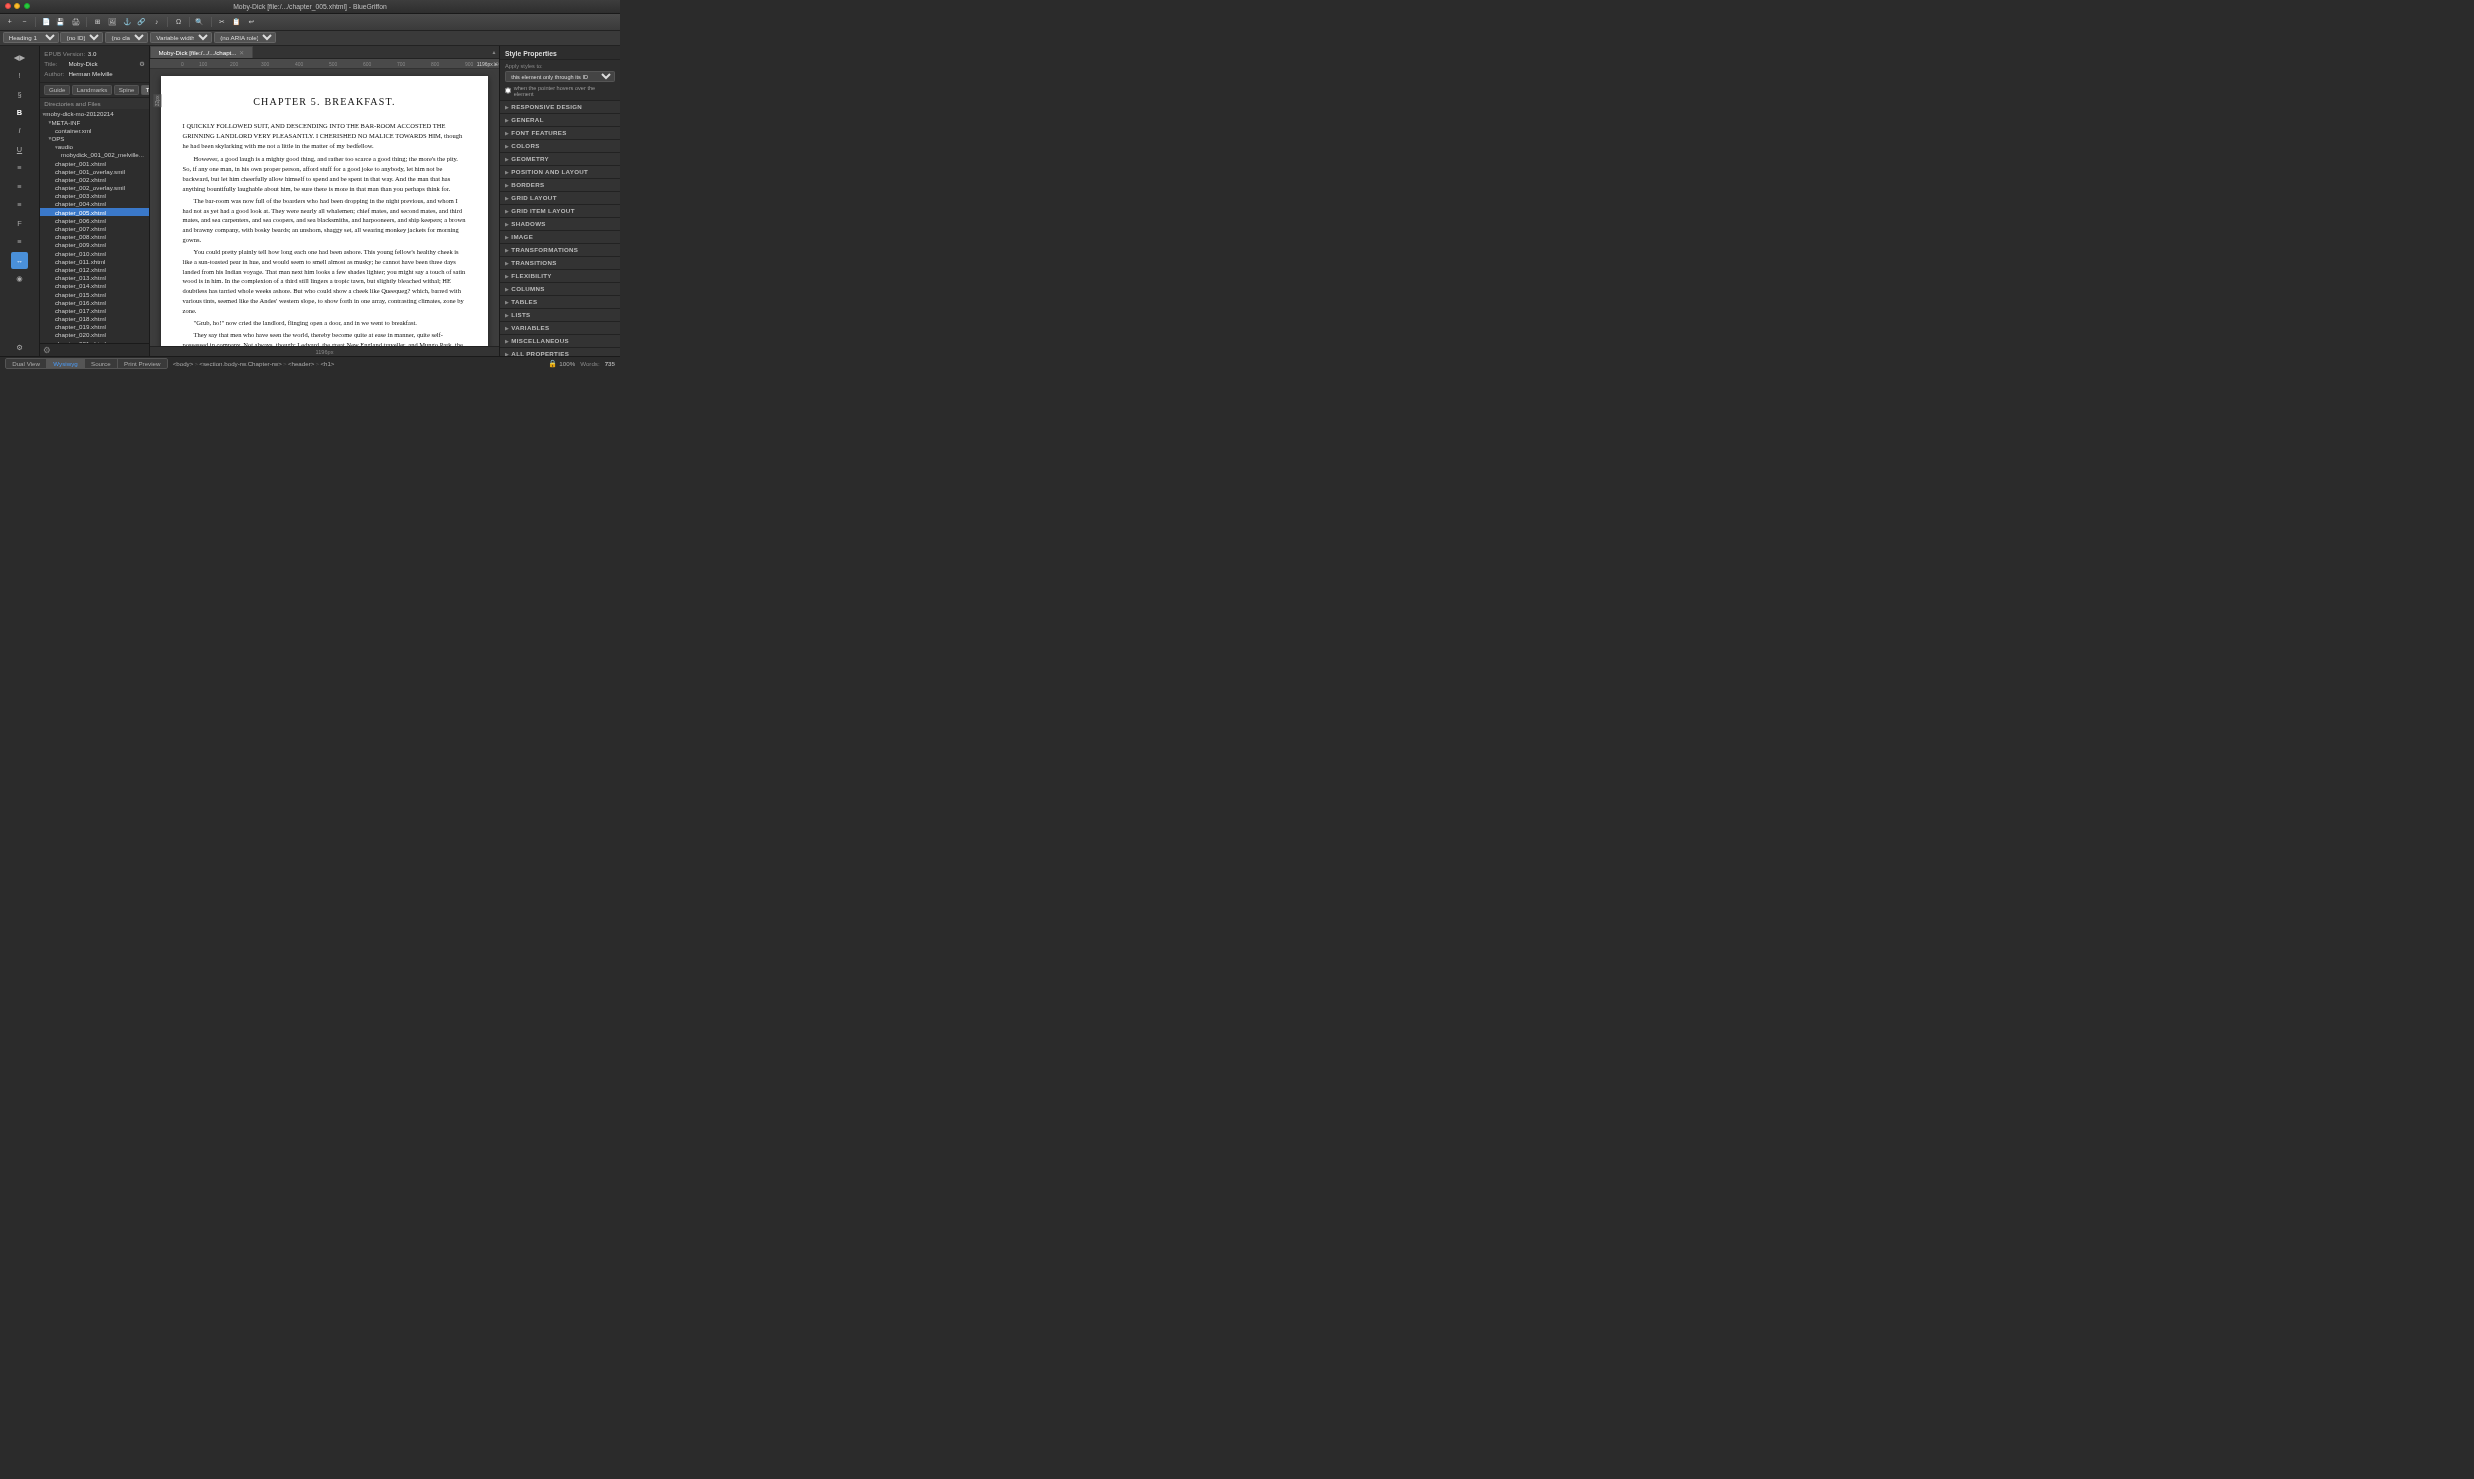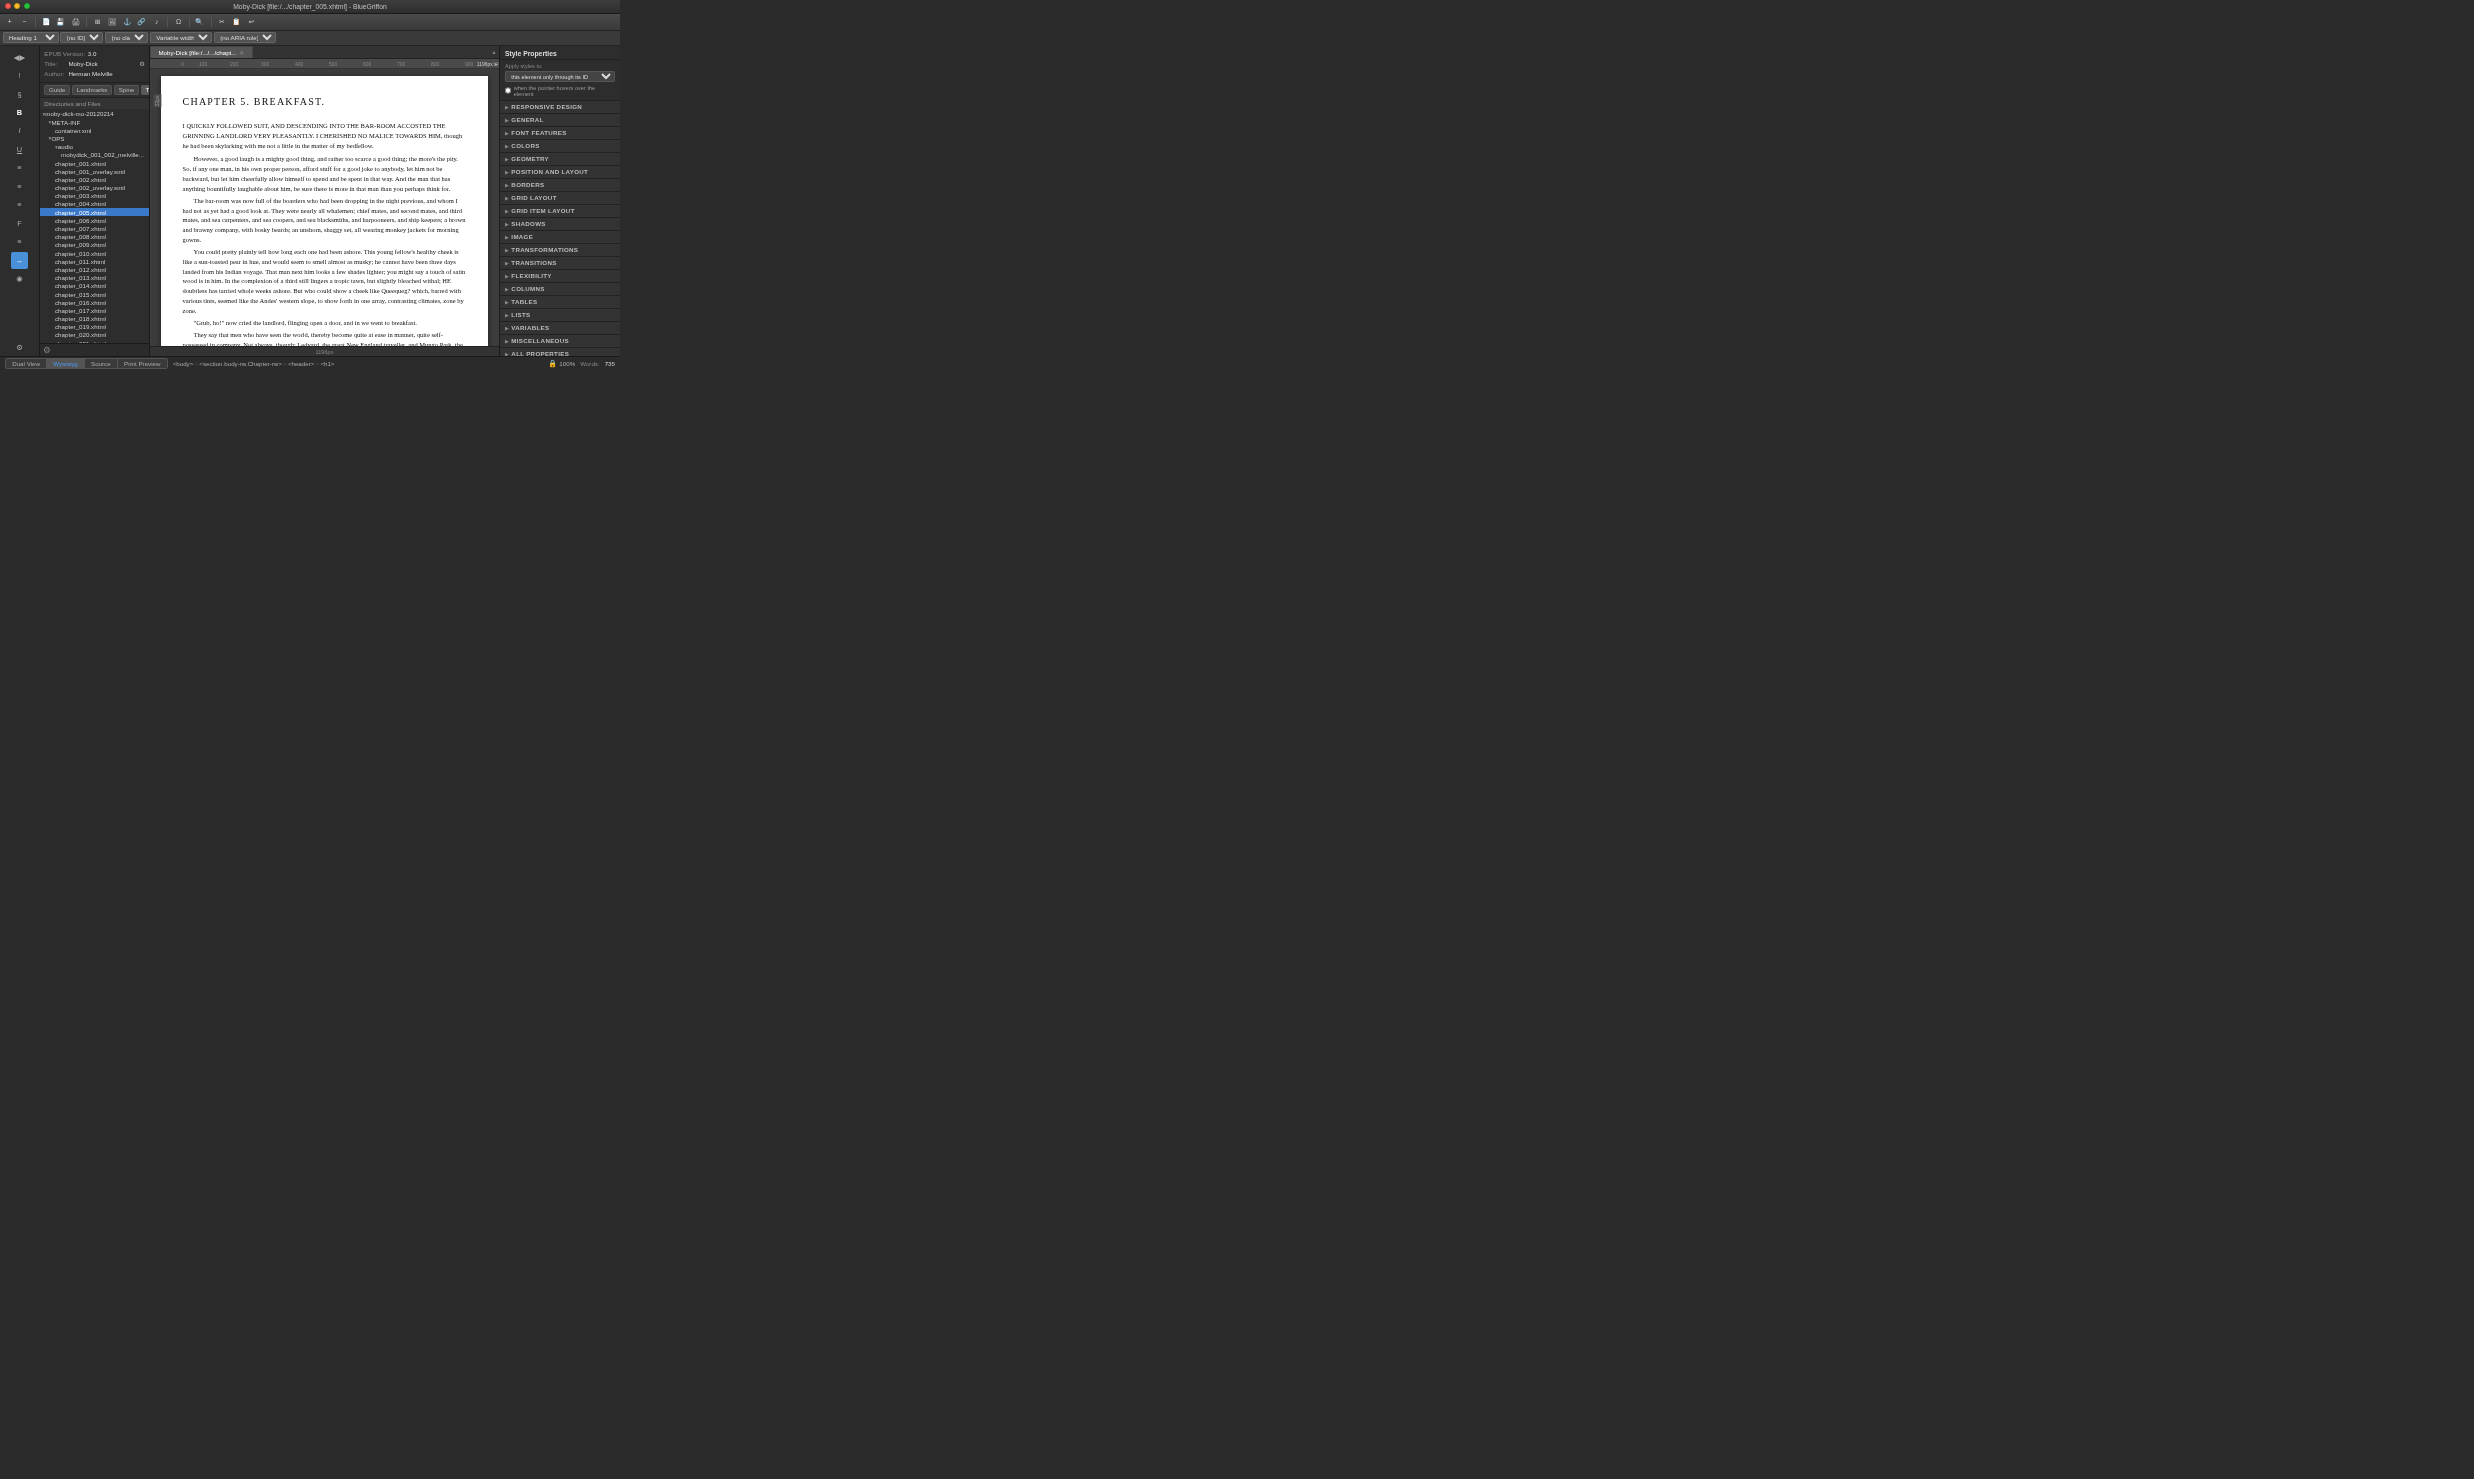--- a/index.html
+++ b/index.html
@@ -269,20 +269,21 @@
       color: #000;
       padding: 18.5px 21.6px;
       box-shadow: 0 1.2px 6.2px rgba(0,0,0,0.5);
       font-family: 'Georgia', serif;
       font-size: 6.8px;
       line-height: 1.5;
     }
     .doc-chapter-title {
       font-size: 10px;
       font-weight: normal;
+      text-align: center;
       font-family: 'Georgia', serif;
       letter-spacing: 1.2px;
       margin-bottom: 12.3px;
       color: #111;
     }
     .doc-first-para {
       text-indent: 0;
       font-size: 6.5px;
       line-height: 1.5;
       color: #111;

